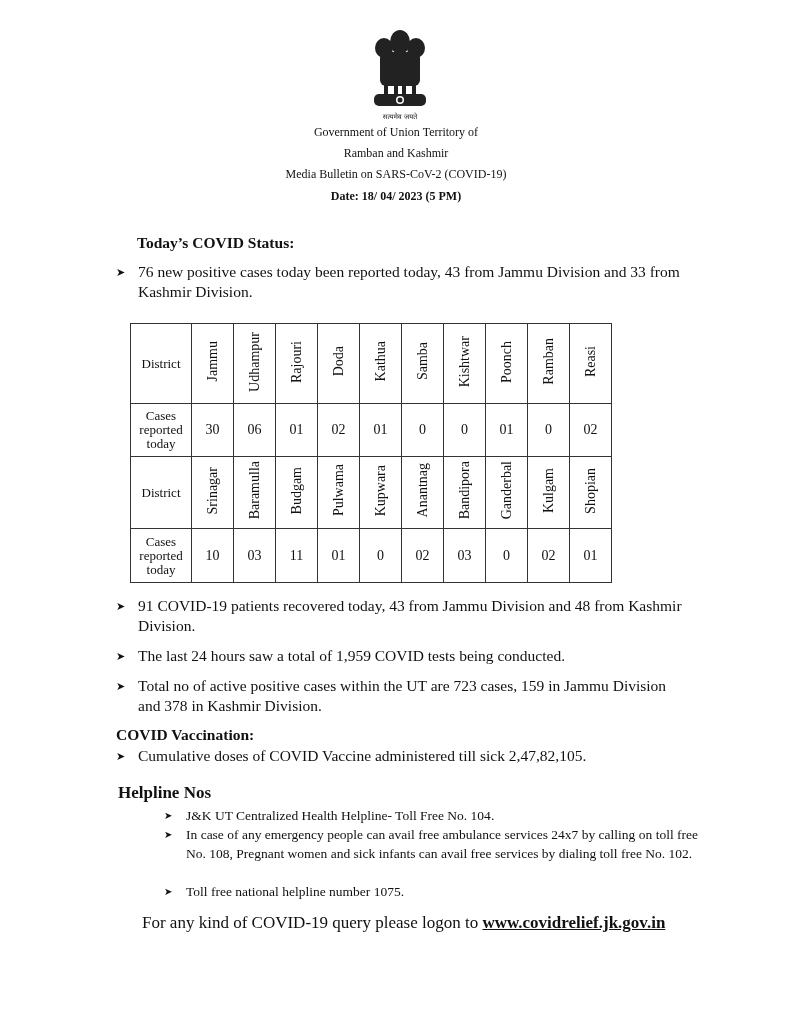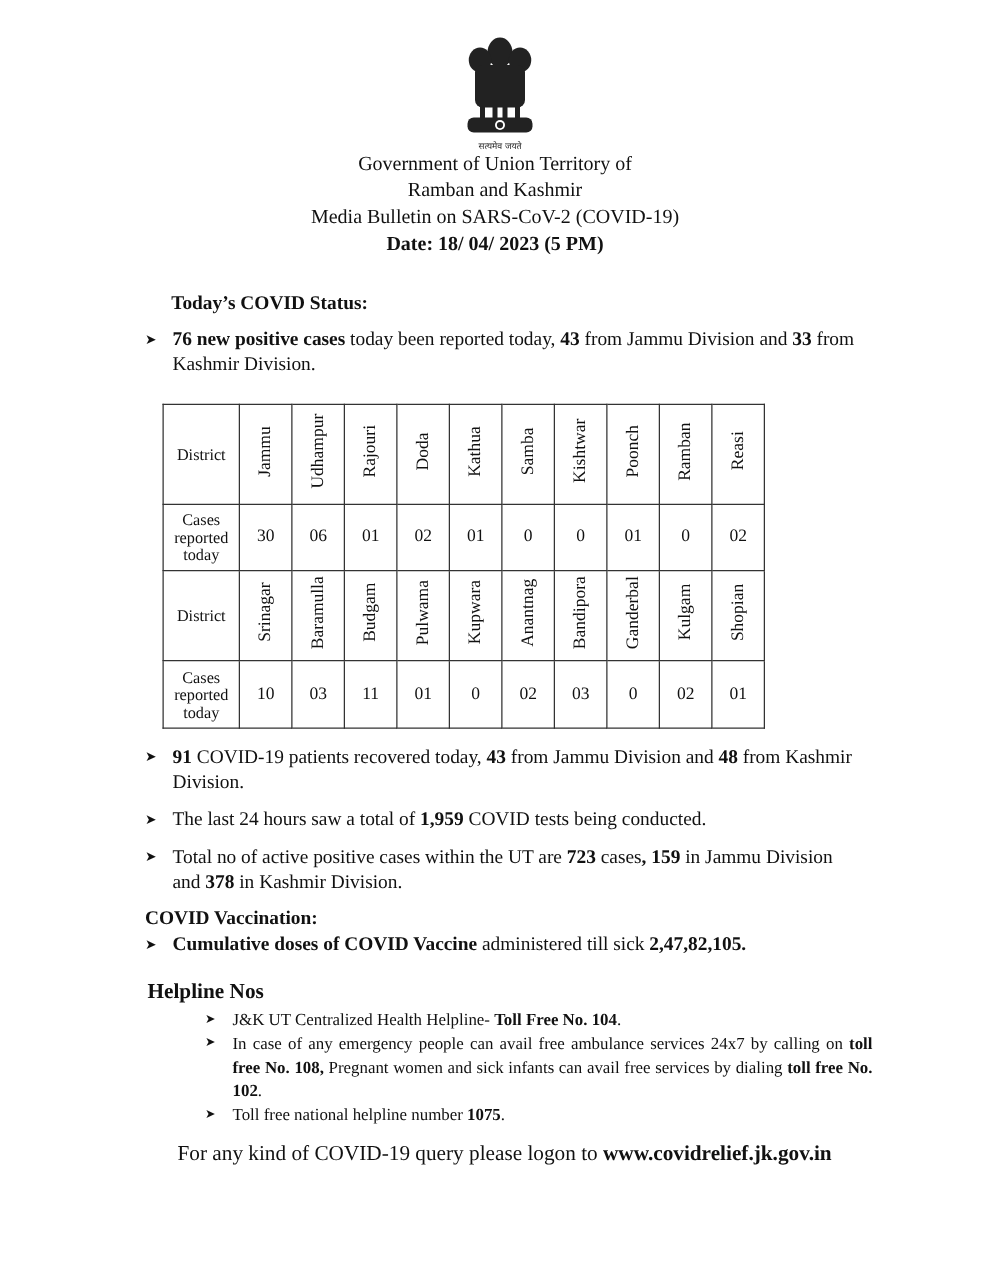--- a/index.html
+++ b/index.html
@@ -1,30 +1,30 @@
 <!DOCTYPE html>
 <html><head>
 <meta charset="utf-8">
 <style>
   html, body { margin: 0; padding: 0; background: #ffffff; }
   body {
     width: 792px; height: 1024px; position: relative; overflow: hidden;
     font-family: "Liberation Serif", "DejaVu Serif", serif; color: #111111;
   }
   .emblem { position: absolute; left: 358px; top: 24px; width: 84px; height: 100px; }
-  .header { position: absolute; left: 0; width: 792px; text-align: center; font-size: 16px; line-height: 20px; }
+  .header { position: absolute; left: 0; width: 792px; text-align: center; font-size: 12px; line-height: 20px; }
   .h1 { top: 122px; }
   .h2 { top: 143px; }
   .h3 { top: 164px; }
   .h4 { top: 186px; font-weight: bold; }
 
   .section-title { position: absolute; font-weight: bold; font-size: 15.5px; }
   .bullet { position: absolute; font-size: 15.5px; line-height: 20px; }
   .bullet .arrow { position: absolute; left: -22px; top: 0; font-size: 11px; }
-  b { font-weight: bold; }
+  b { font-weight: normal; }
 
   table.cases {
     position: absolute; left: 130px; top: 323px; width: 482px; height: 259px;
     border-collapse: collapse; table-layout: fixed; font-size: 14px;
   }
   table.cases td {
     border: 1px solid #333; text-align: center; vertical-align: middle; padding: 0;
   }
   table.cases td.lab { width: 60px; font-size: 13px; line-height: 14px; }
   table.cases tr.hdr1 { height: 80px; }
@@ -32,21 +32,21 @@
   table.cases tr.hdr2 { height: 72px; }
   table.cases tr.val2 { height: 54px; }
   .vert {
     display: inline-block; writing-mode: vertical-rl; transform: rotate(180deg);
     font-size: 14px; white-space: nowrap;
   }
   .help-title { position: absolute; left: 118px; top: 783px; font-weight: bold; font-size: 17px; }
   .hbullet { position: absolute; left: 186px; width: 512px; font-size: 13.5px; line-height: 19px; text-align: justify; }
   .hbullet .arrow { position: absolute; left: -22px; top: 0; font-size: 10px; }
   .footer { position: absolute; left: 142px; top: 913px; font-size: 17px; }
-  .footer a { color: #111; font-weight: bold; }
+  .footer a { color: #111; font-weight: bold; text-decoration: underline; }
 </style>
 </head>
 <body>
 
 <div class="emblem">
   <svg width="84" height="100" viewBox="0 0 84 100">
     <g fill="#222">
       <ellipse cx="42" cy="18" rx="10" ry="12"></ellipse>
       <ellipse cx="26" cy="24" rx="9" ry="10"></ellipse>
       <ellipse cx="58" cy="24" rx="9" ry="10"></ellipse>

